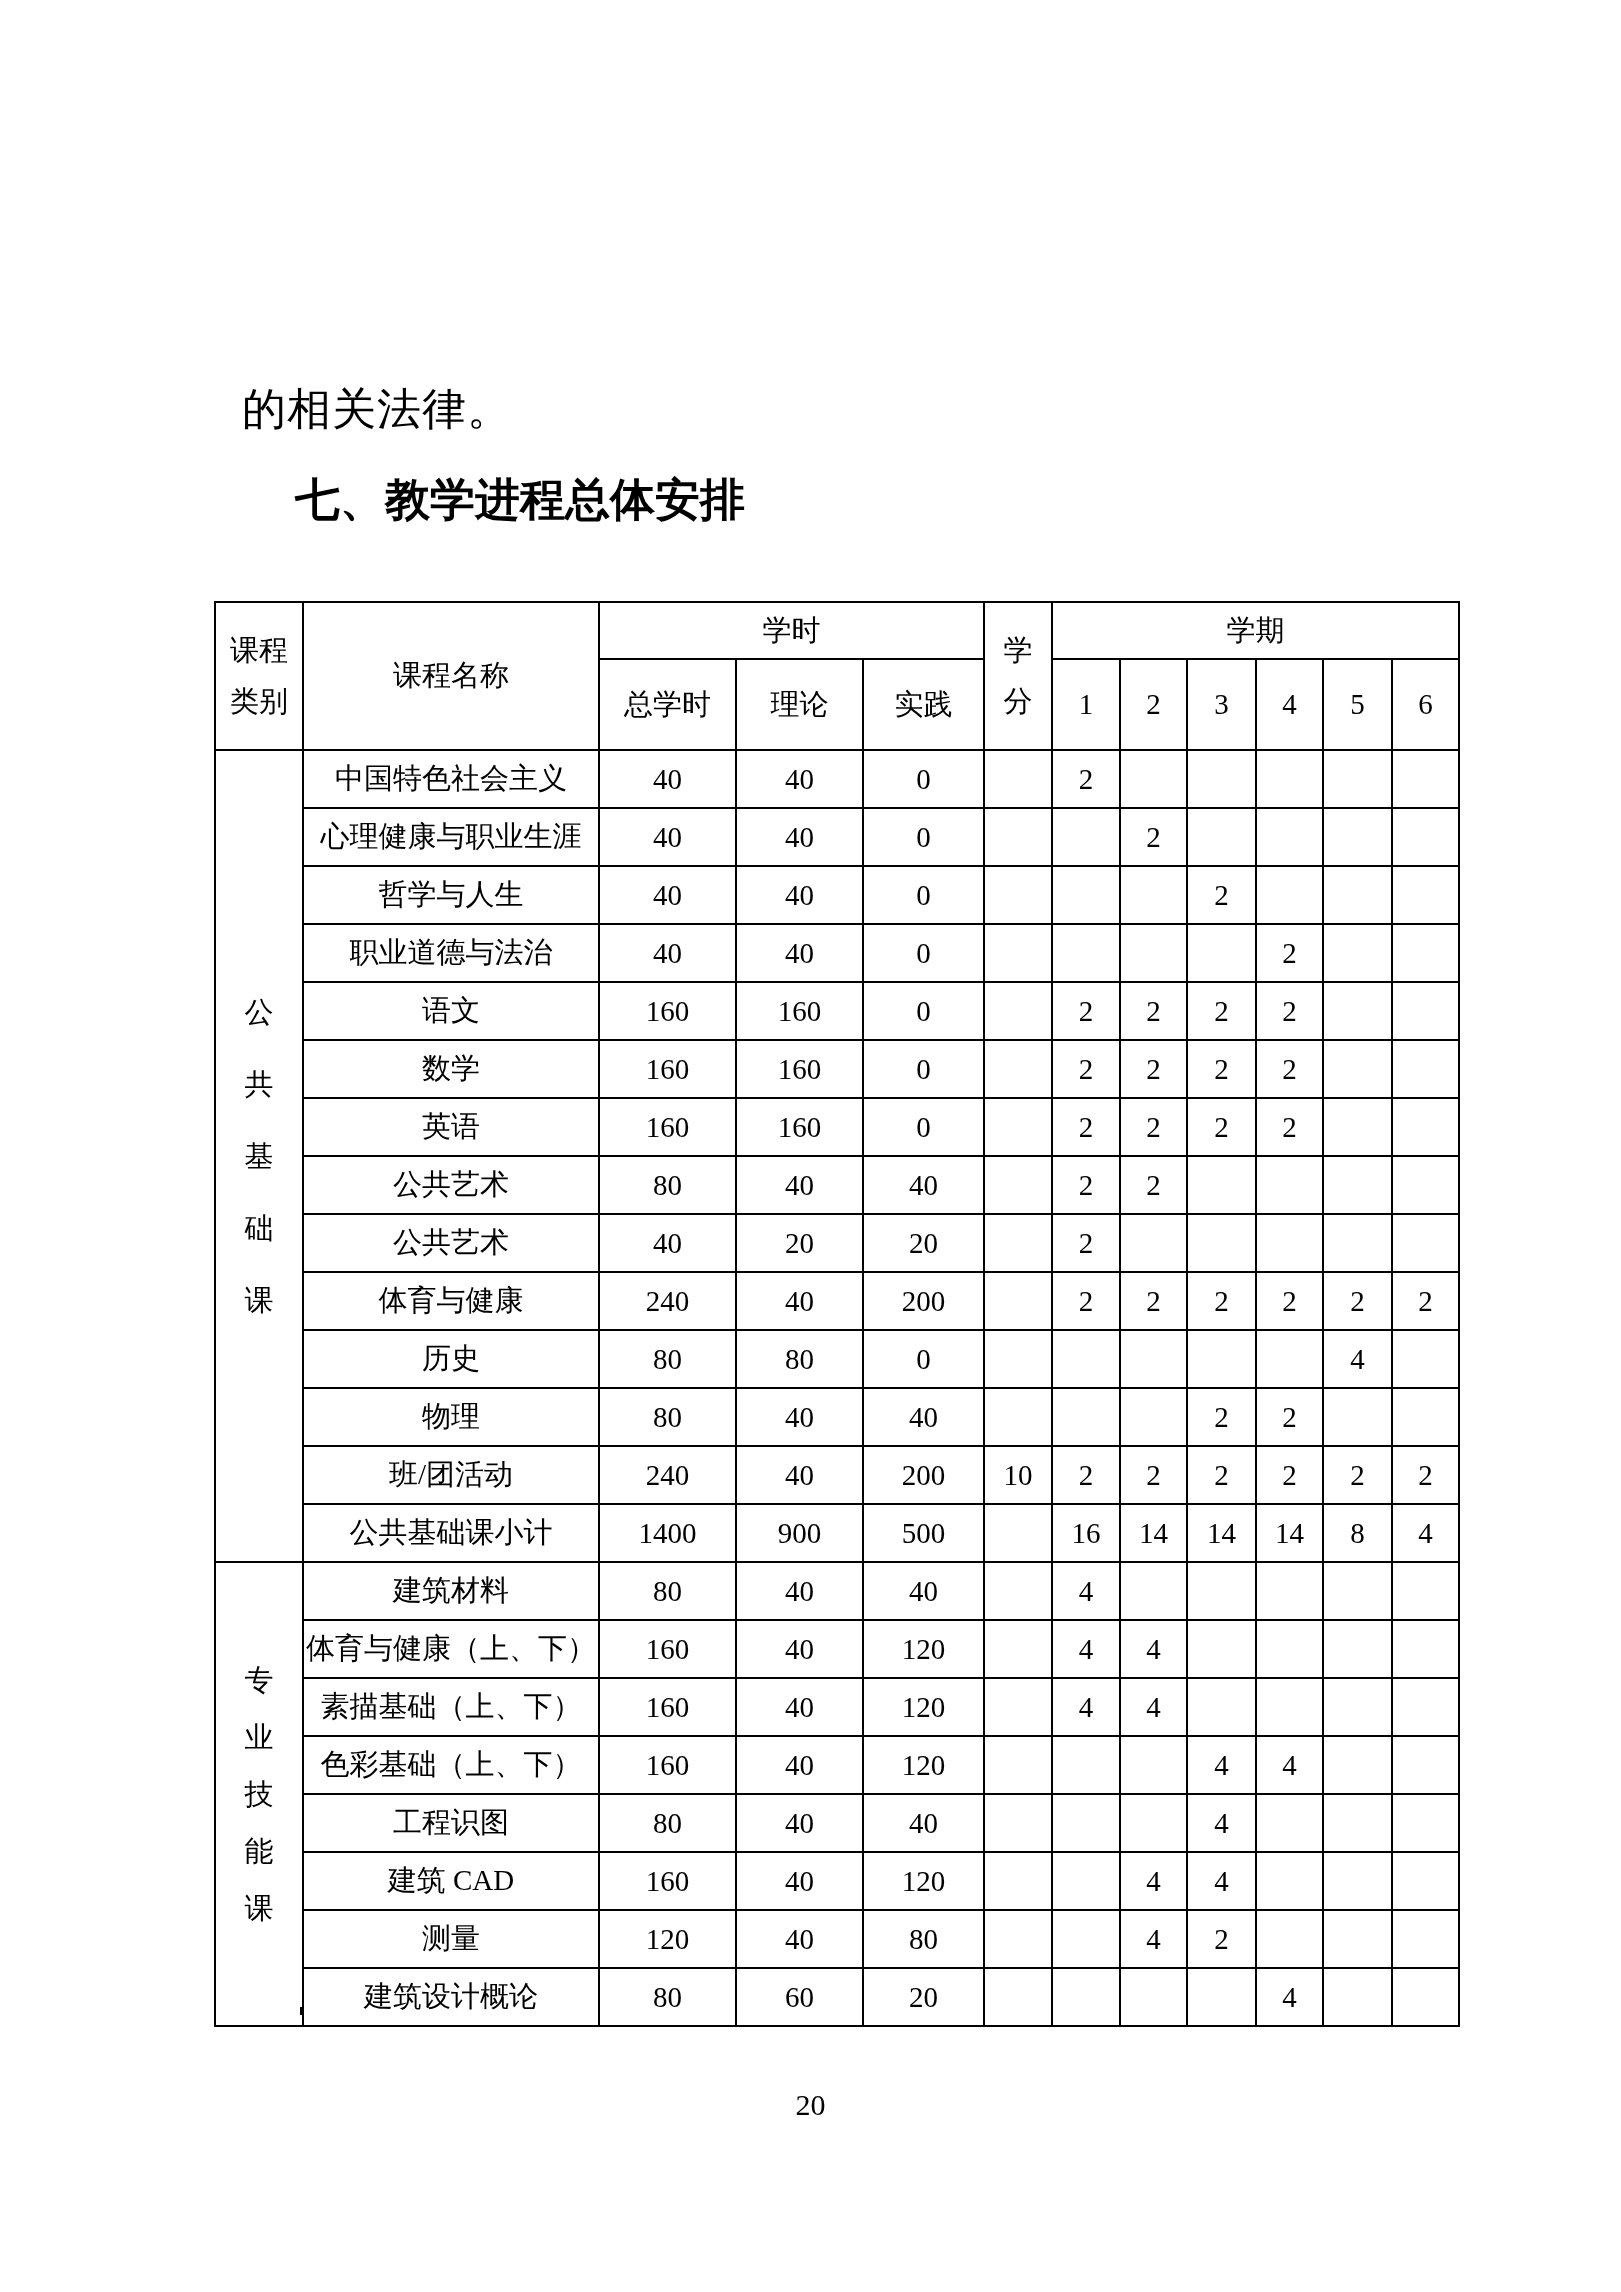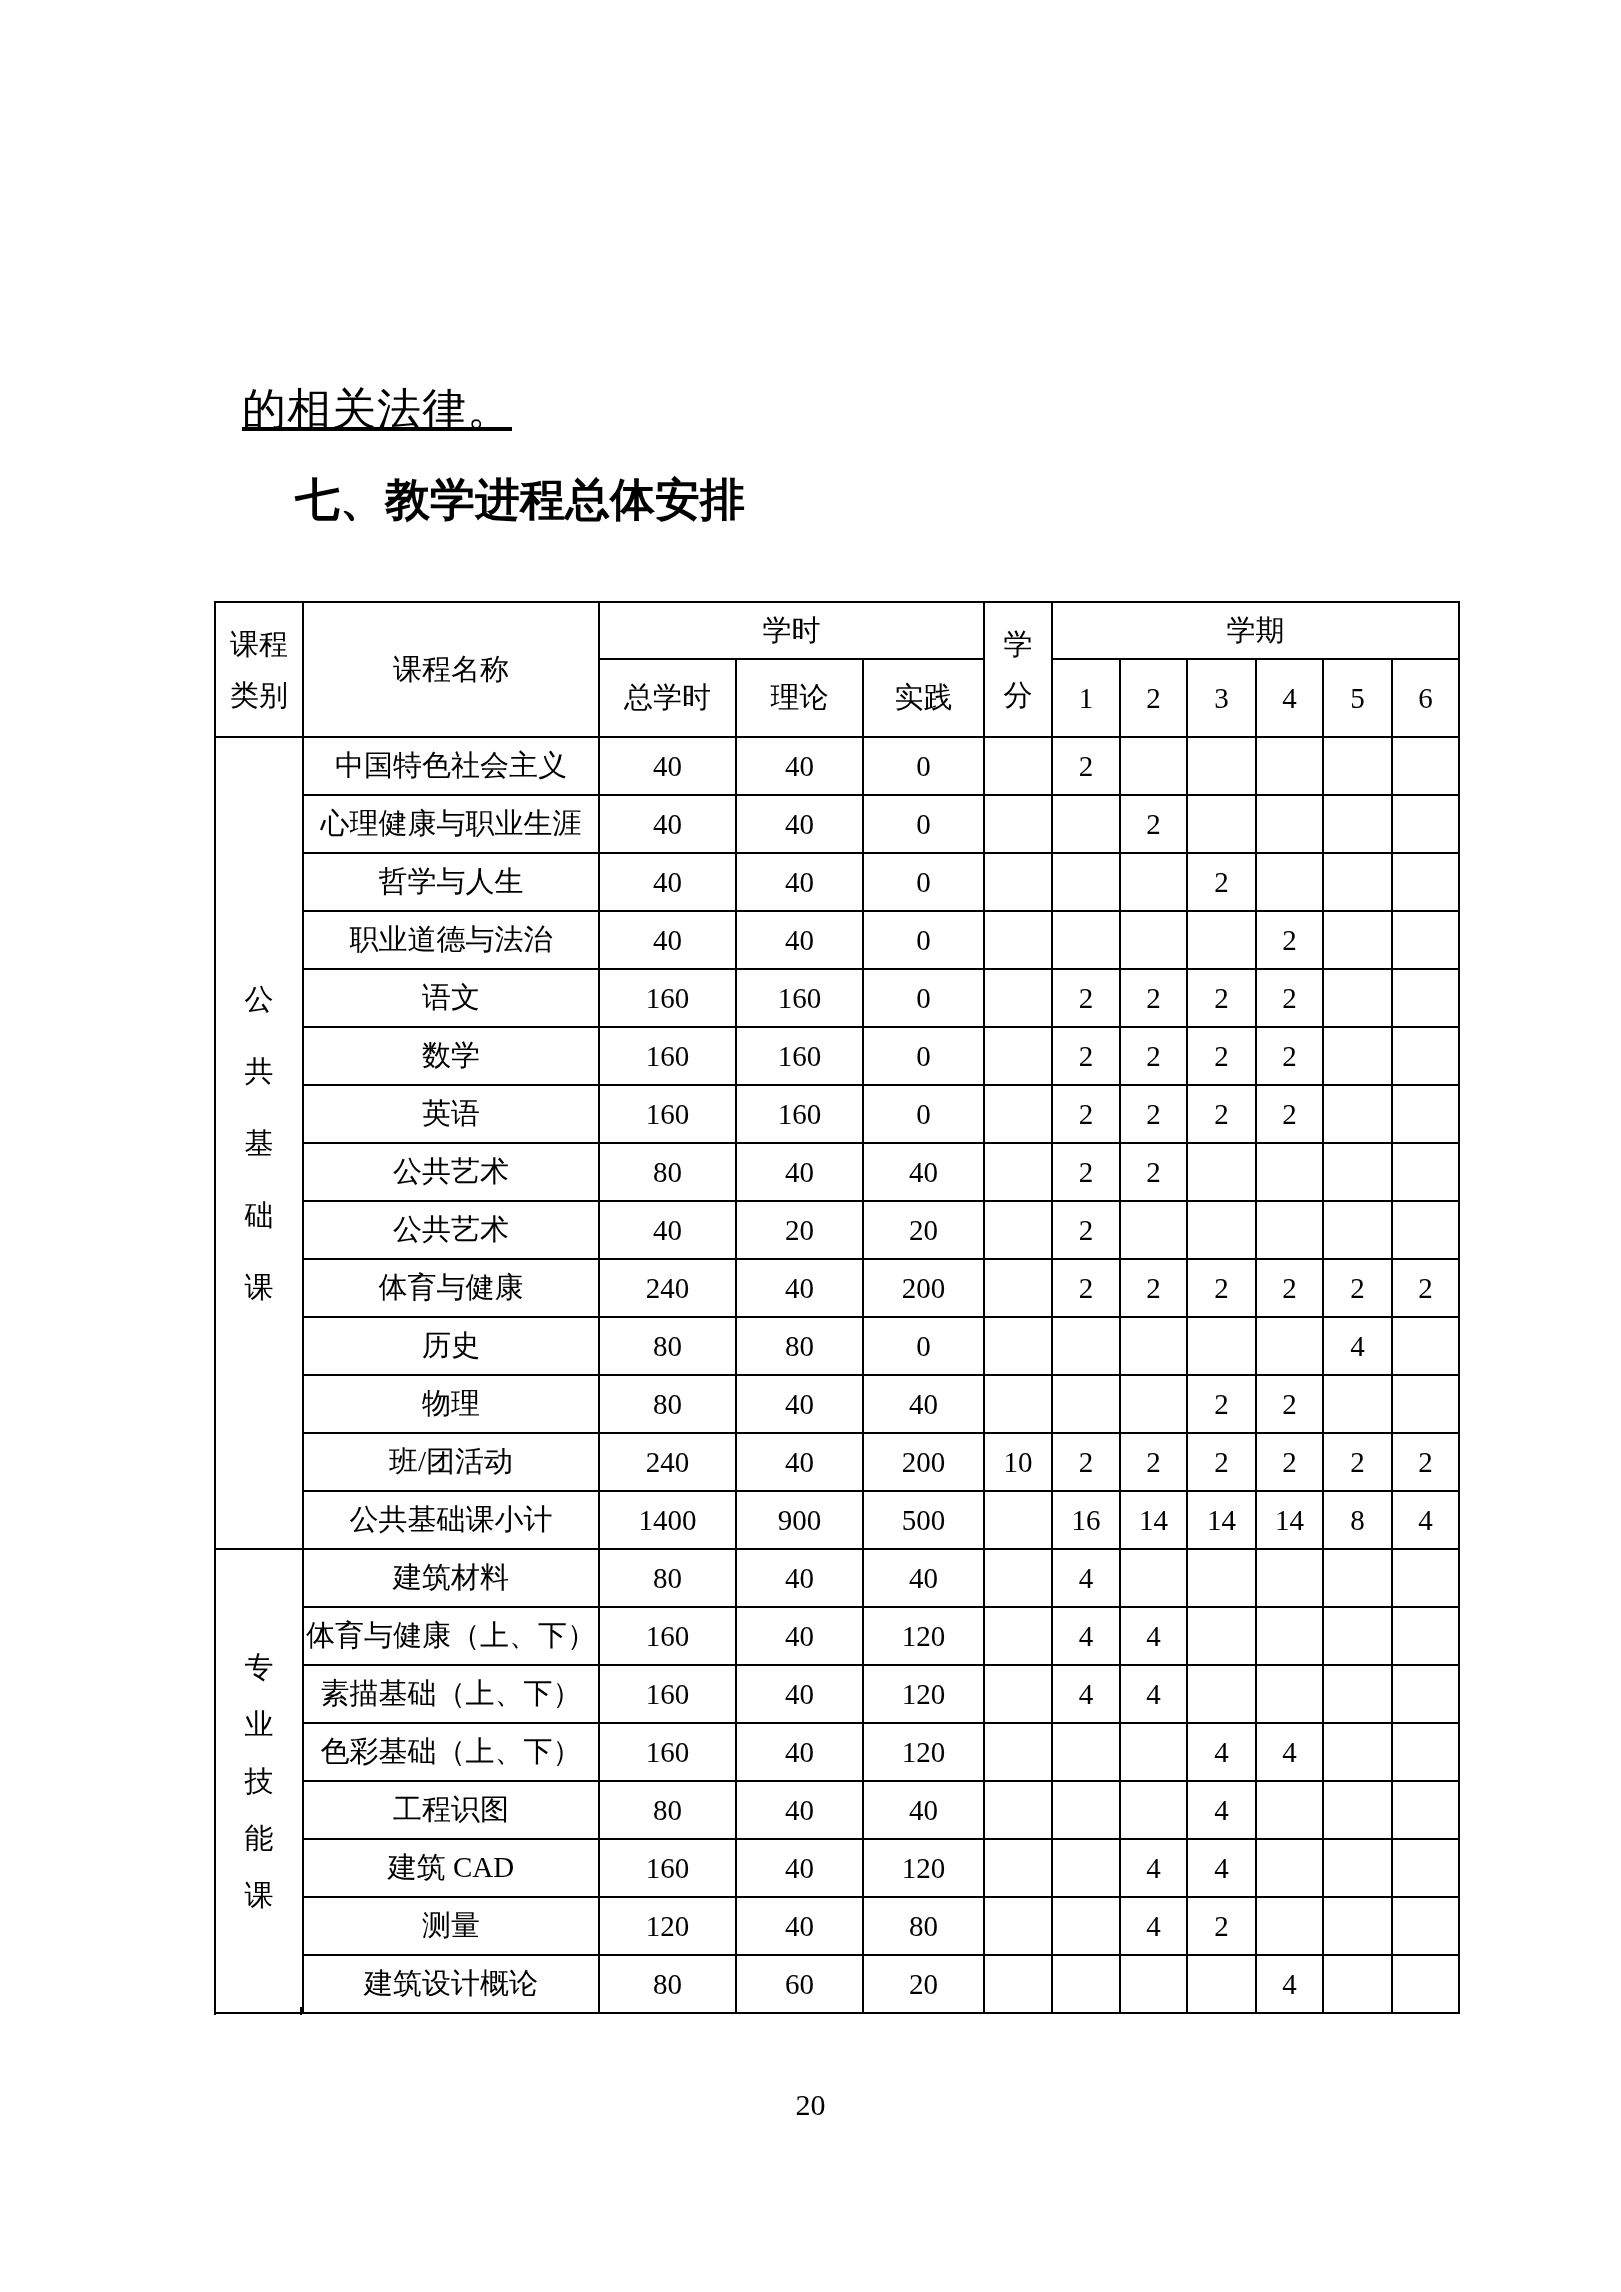--- a/index.html
+++ b/index.html
@@ -15,21 +15,21 @@
   }
   .body-line {
     position: absolute;
     left: 242px;
     font-size: 44px;
     letter-spacing: 1px;
     white-space: nowrap;
     line-height: 1.15;
   }
   .line1 { top: 306px; }
-  .line2 { top: 385px; text-decoration: underline; }
+  .line2 { top: 385px; }
   .heading {
     position: absolute;
     left: 295px;
     top: 460px;
     font-size: 45px;
     font-weight: 700;
     font-family: "Liberation Sans", "DejaVu Sans", sans-serif;
     white-space: nowrap;
     line-height: 1.15;
     margin-top: 14px;
@@ -48,21 +48,21 @@
   }
   table.schedule th, table.schedule td {
     border: 2px solid #000000;
     font-weight: normal;
     text-align: center;
     vertical-align: middle;
     padding: 0;
     overflow: hidden;
   }
   tr.hr1 th { height: 57px; }
-  tr.hr2 th { height: 78px; }
+  tr.hr2 th { height: 91px; }
   tbody tr { height: 58px; }
   .pre { white-space: pre-line; margin-left: 20px; }
   th.two-line { line-height: 51px; }
   td.category { white-space: pre-line; }
   td.cat-sec0 { line-height: 72px; }
   td.cat-sec1 { line-height: 57px; }
   td.open-bottom { border-bottom: none; }
   .tick {
     position: absolute;
     width: 2px;

